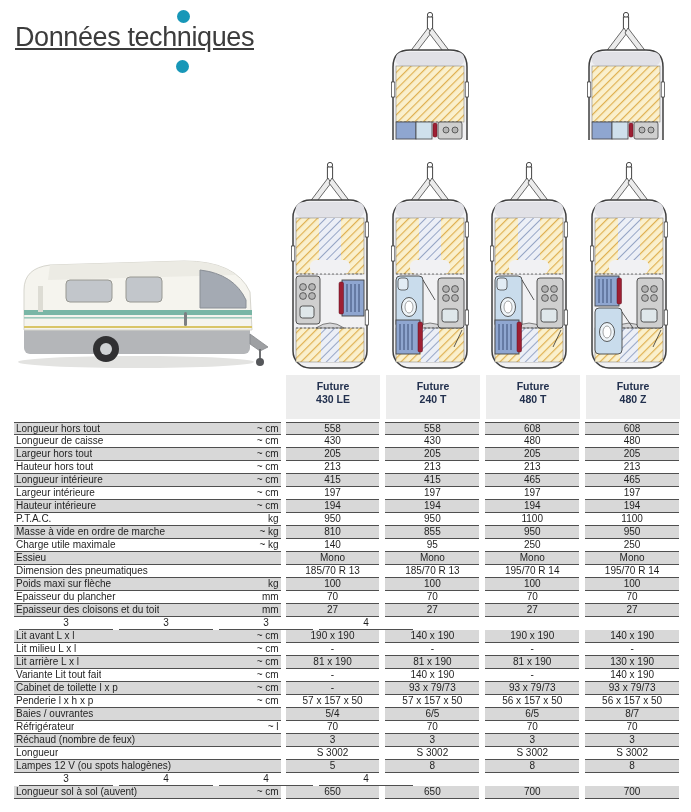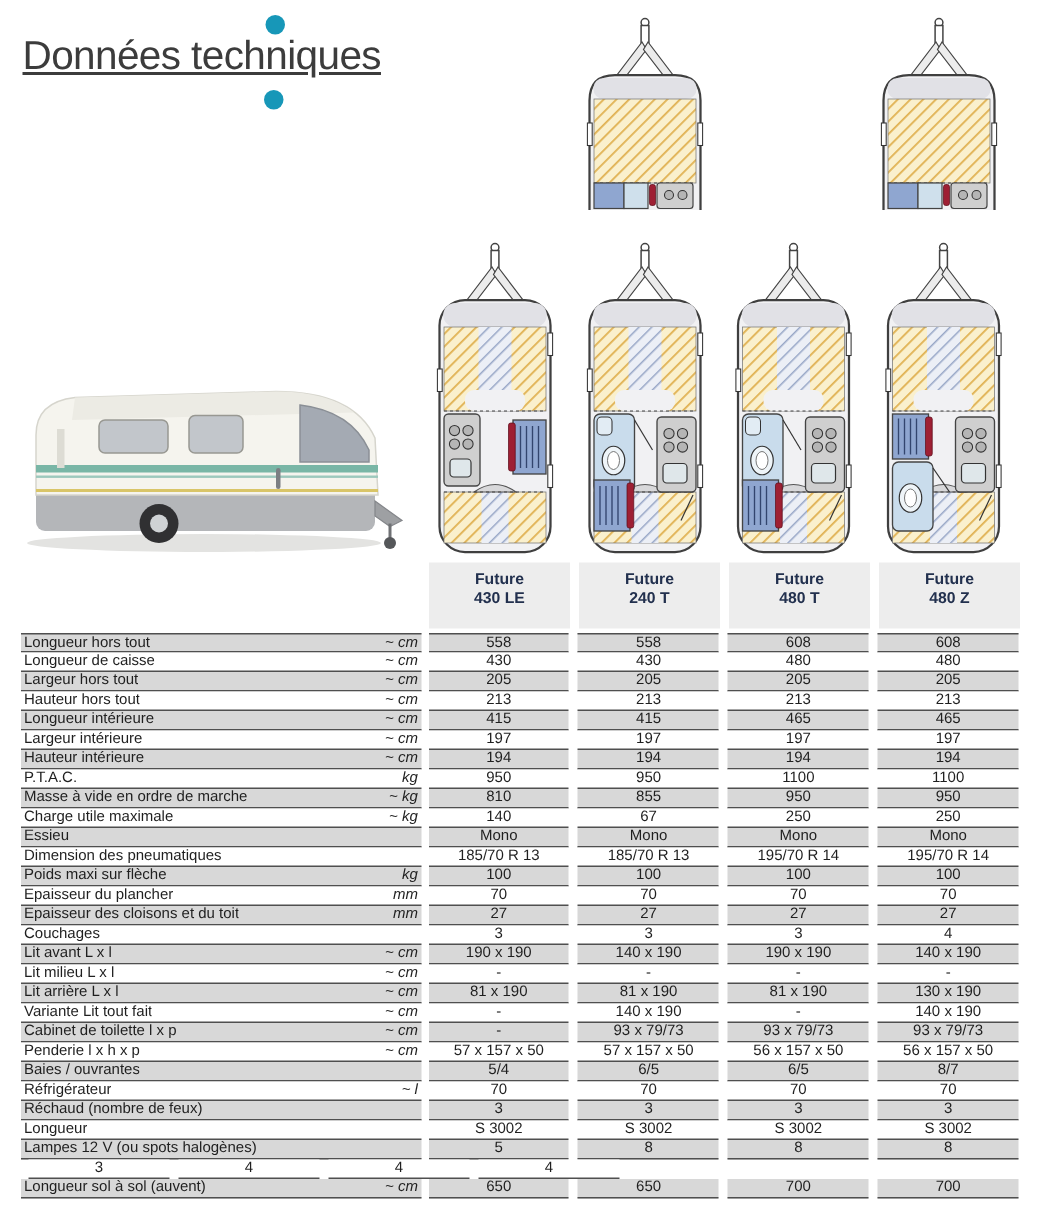--- a/index.html
+++ b/index.html
@@ -28,21 +28,21 @@
   .colhead{position:absolute;top:0;width:94px;height:44px;background:#ededed;
            text-align:center;font-size:10.5px;font-weight:700;color:#22304e;
            line-height:13px;padding-top:5px;box-sizing:border-box;}
   .rows{position:absolute;top:422px;left:0;width:679px;}
   .row{display:flex;margin-left:14px;height:13px;}
   .cell{box-sizing:border-box;height:13px;border-bottom:1px solid #4f4f4f;
         font-size:10px;line-height:12px;white-space:nowrap;}
   .row.first .cell{border-top:1px solid #4f4f4f;}
   .cell-label{width:267px;display:flex;justify-content:space-between;padding:0 2px 0 2px;}
   .cell-label .lbl{overflow:hidden;}
-  .cell-label .unit{color:#1f1f1f;font-style:italic;}
+  .cell-label .unit{color:#1f1f1f;}
   .cell-val{width:94px;text-align:center;margin-left:6px;}
   .cell-val.firstcol{margin-left:5px;}
   .row.g .cell{background:#d8d8d8;}
   .row.w .cell{background:#ffffff;}
 </style>
 </head>
 <body>
 
 <div class="page">
 
@@ -307,21 +307,21 @@
         <div class="cell cell-val">855</div>
         <div class="cell cell-val">950</div>
         <div class="cell cell-val">950</div>
       </div>
       <div class="row w">
       <div class="cell cell-label">
         <span class="lbl">Charge utile maximale</span>
         <span class="unit">~ kg</span>
       </div>
     <div class="cell cell-val firstcol">140</div>
-        <div class="cell cell-val">67</div>
+        <div class="cell cell-val">95</div>
         <div class="cell cell-val">250</div>
         <div class="cell cell-val">250</div>
       </div>
       <div class="row g">
       <div class="cell cell-label">
         <span class="lbl">Essieu</span>
         <span class="unit"></span>
       </div>
     <div class="cell cell-val firstcol">Mono</div>
         <div class="cell cell-val">Mono</div>
@@ -362,24 +362,20 @@
       <div class="cell cell-label">
         <span class="lbl">Epaisseur des cloisons et du toit</span>
         <span class="unit">mm</span>
       </div>
     <div class="cell cell-val firstcol">27</div>
         <div class="cell cell-val">27</div>
         <div class="cell cell-val">27</div>
         <div class="cell cell-val">27</div>
       </div>
       <div class="row w">
-      <div class="cell cell-label">
-        <span class="lbl">Couchages</span>
-        <span class="unit"></span>
-      </div>
     <div class="cell cell-val firstcol">3</div>
         <div class="cell cell-val">3</div>
         <div class="cell cell-val">3</div>
         <div class="cell cell-val">4</div>
       </div>
       <div class="row g">
       <div class="cell cell-label">
         <span class="lbl">Lit avant L x l</span>
         <span class="unit">~ cm</span>
       </div>

